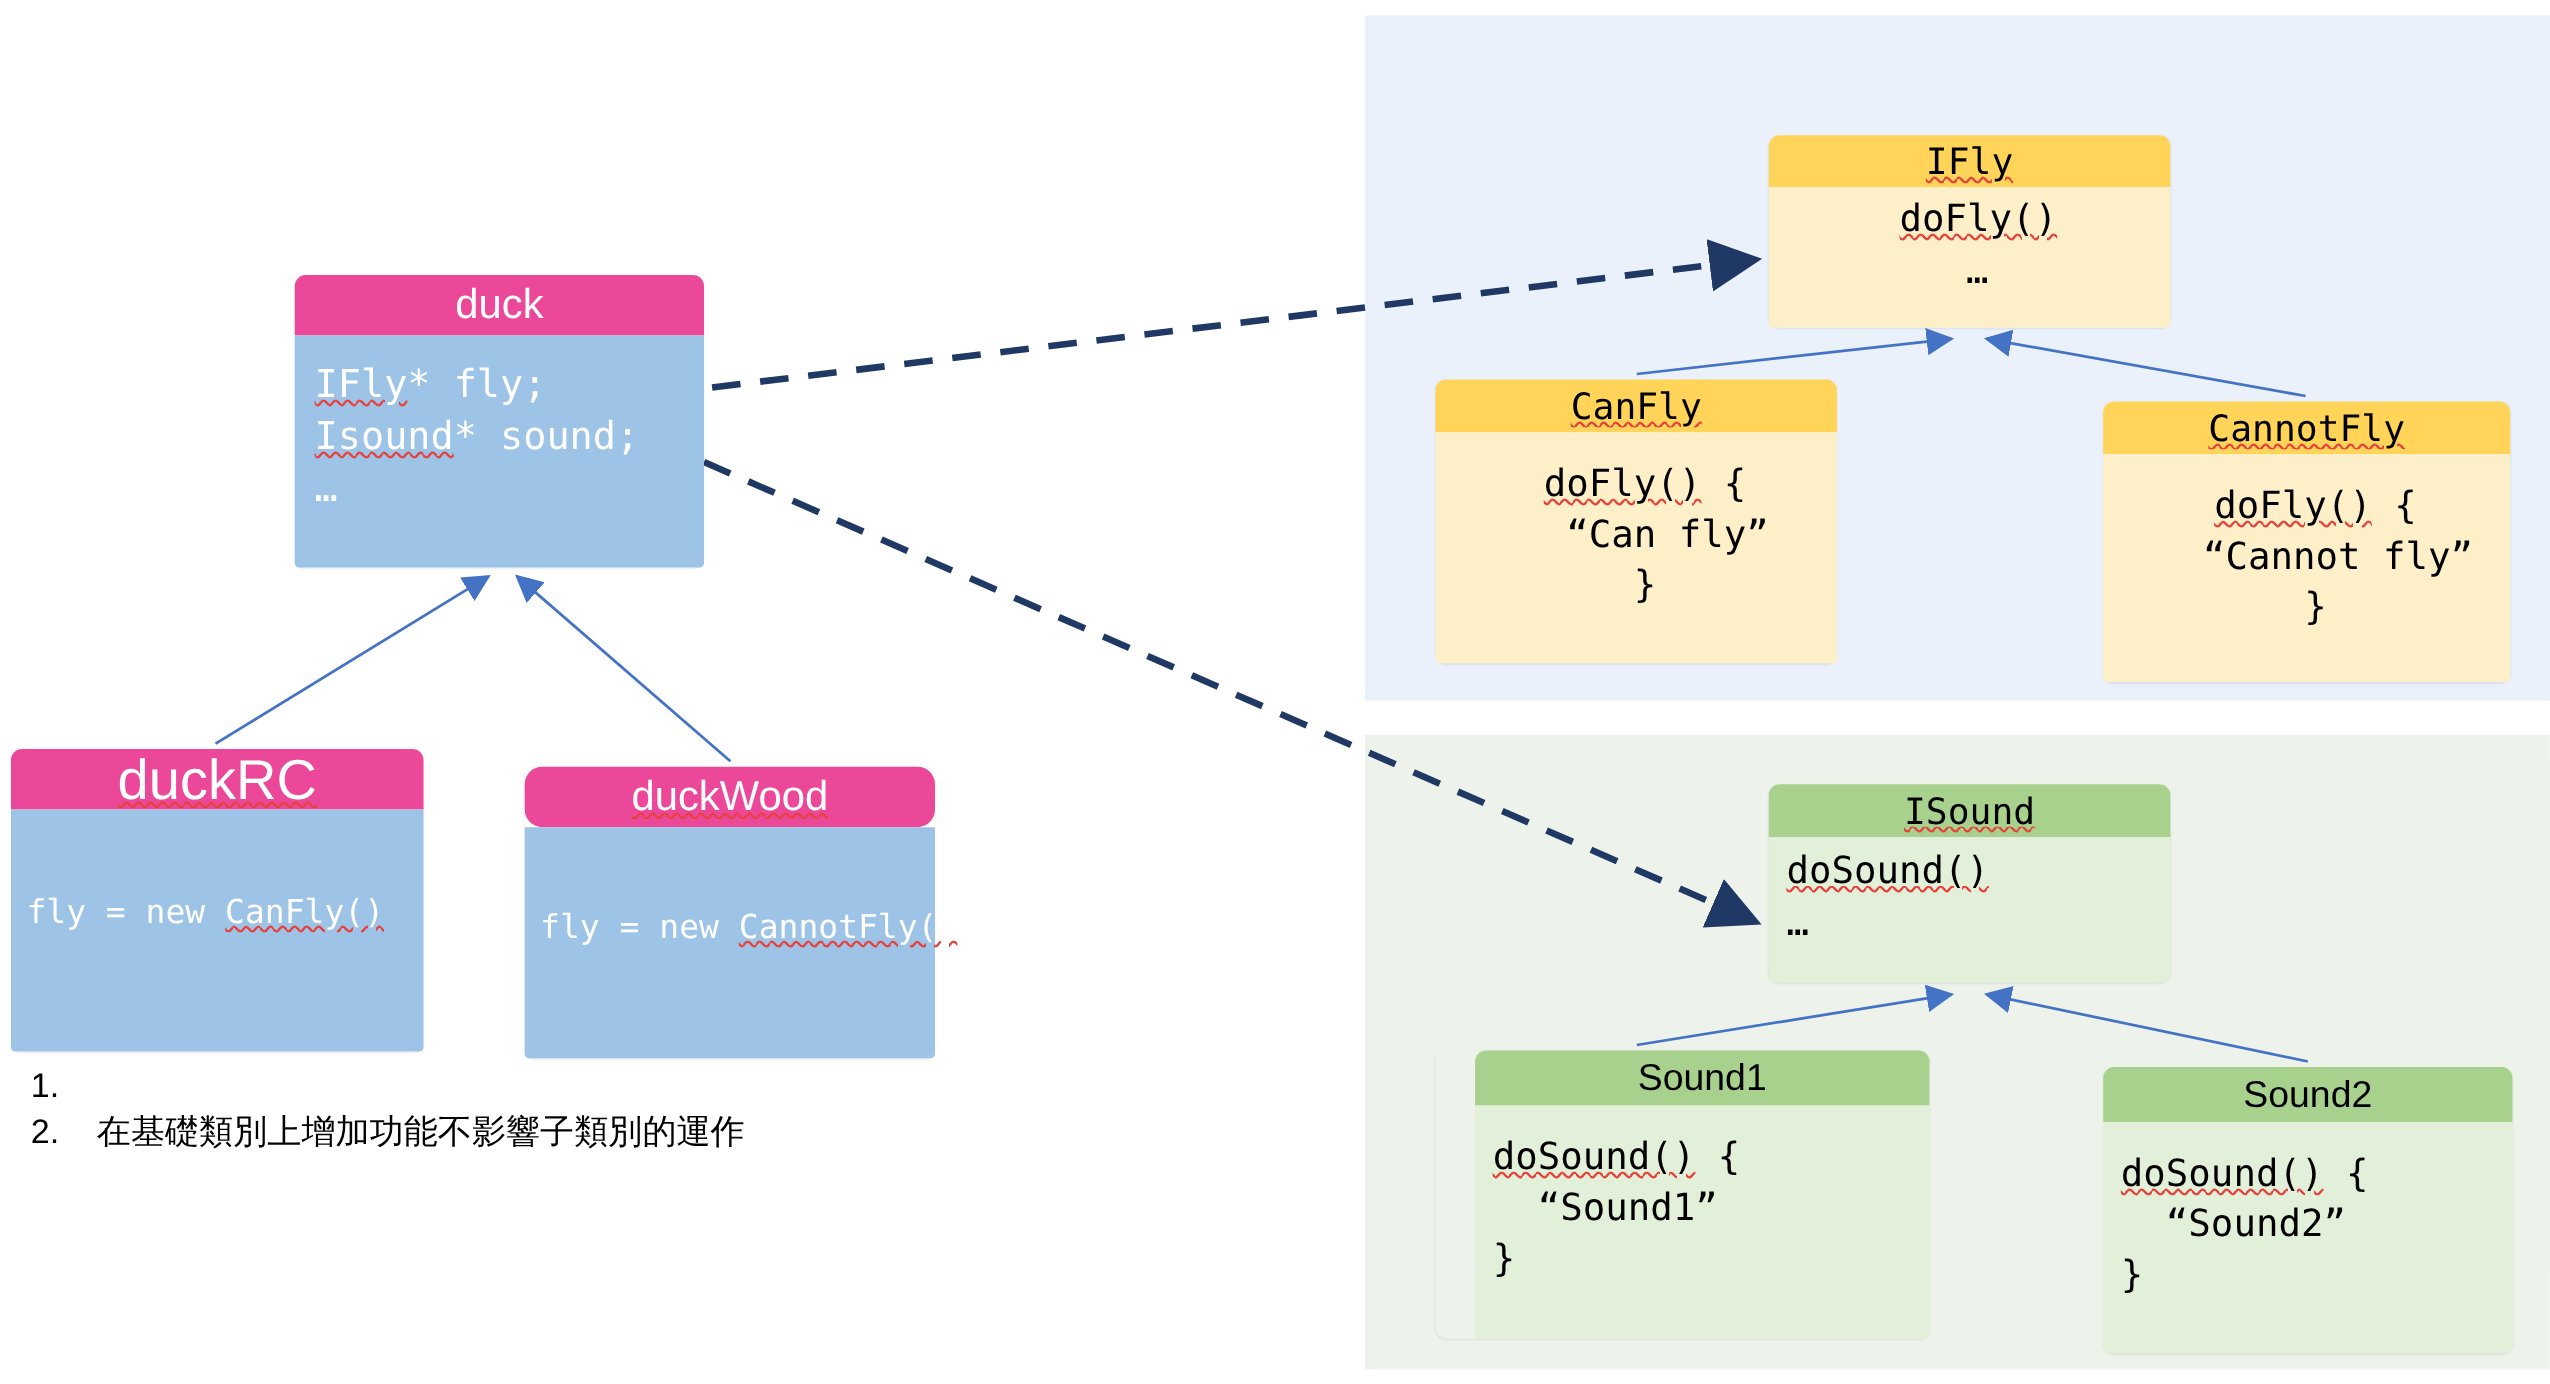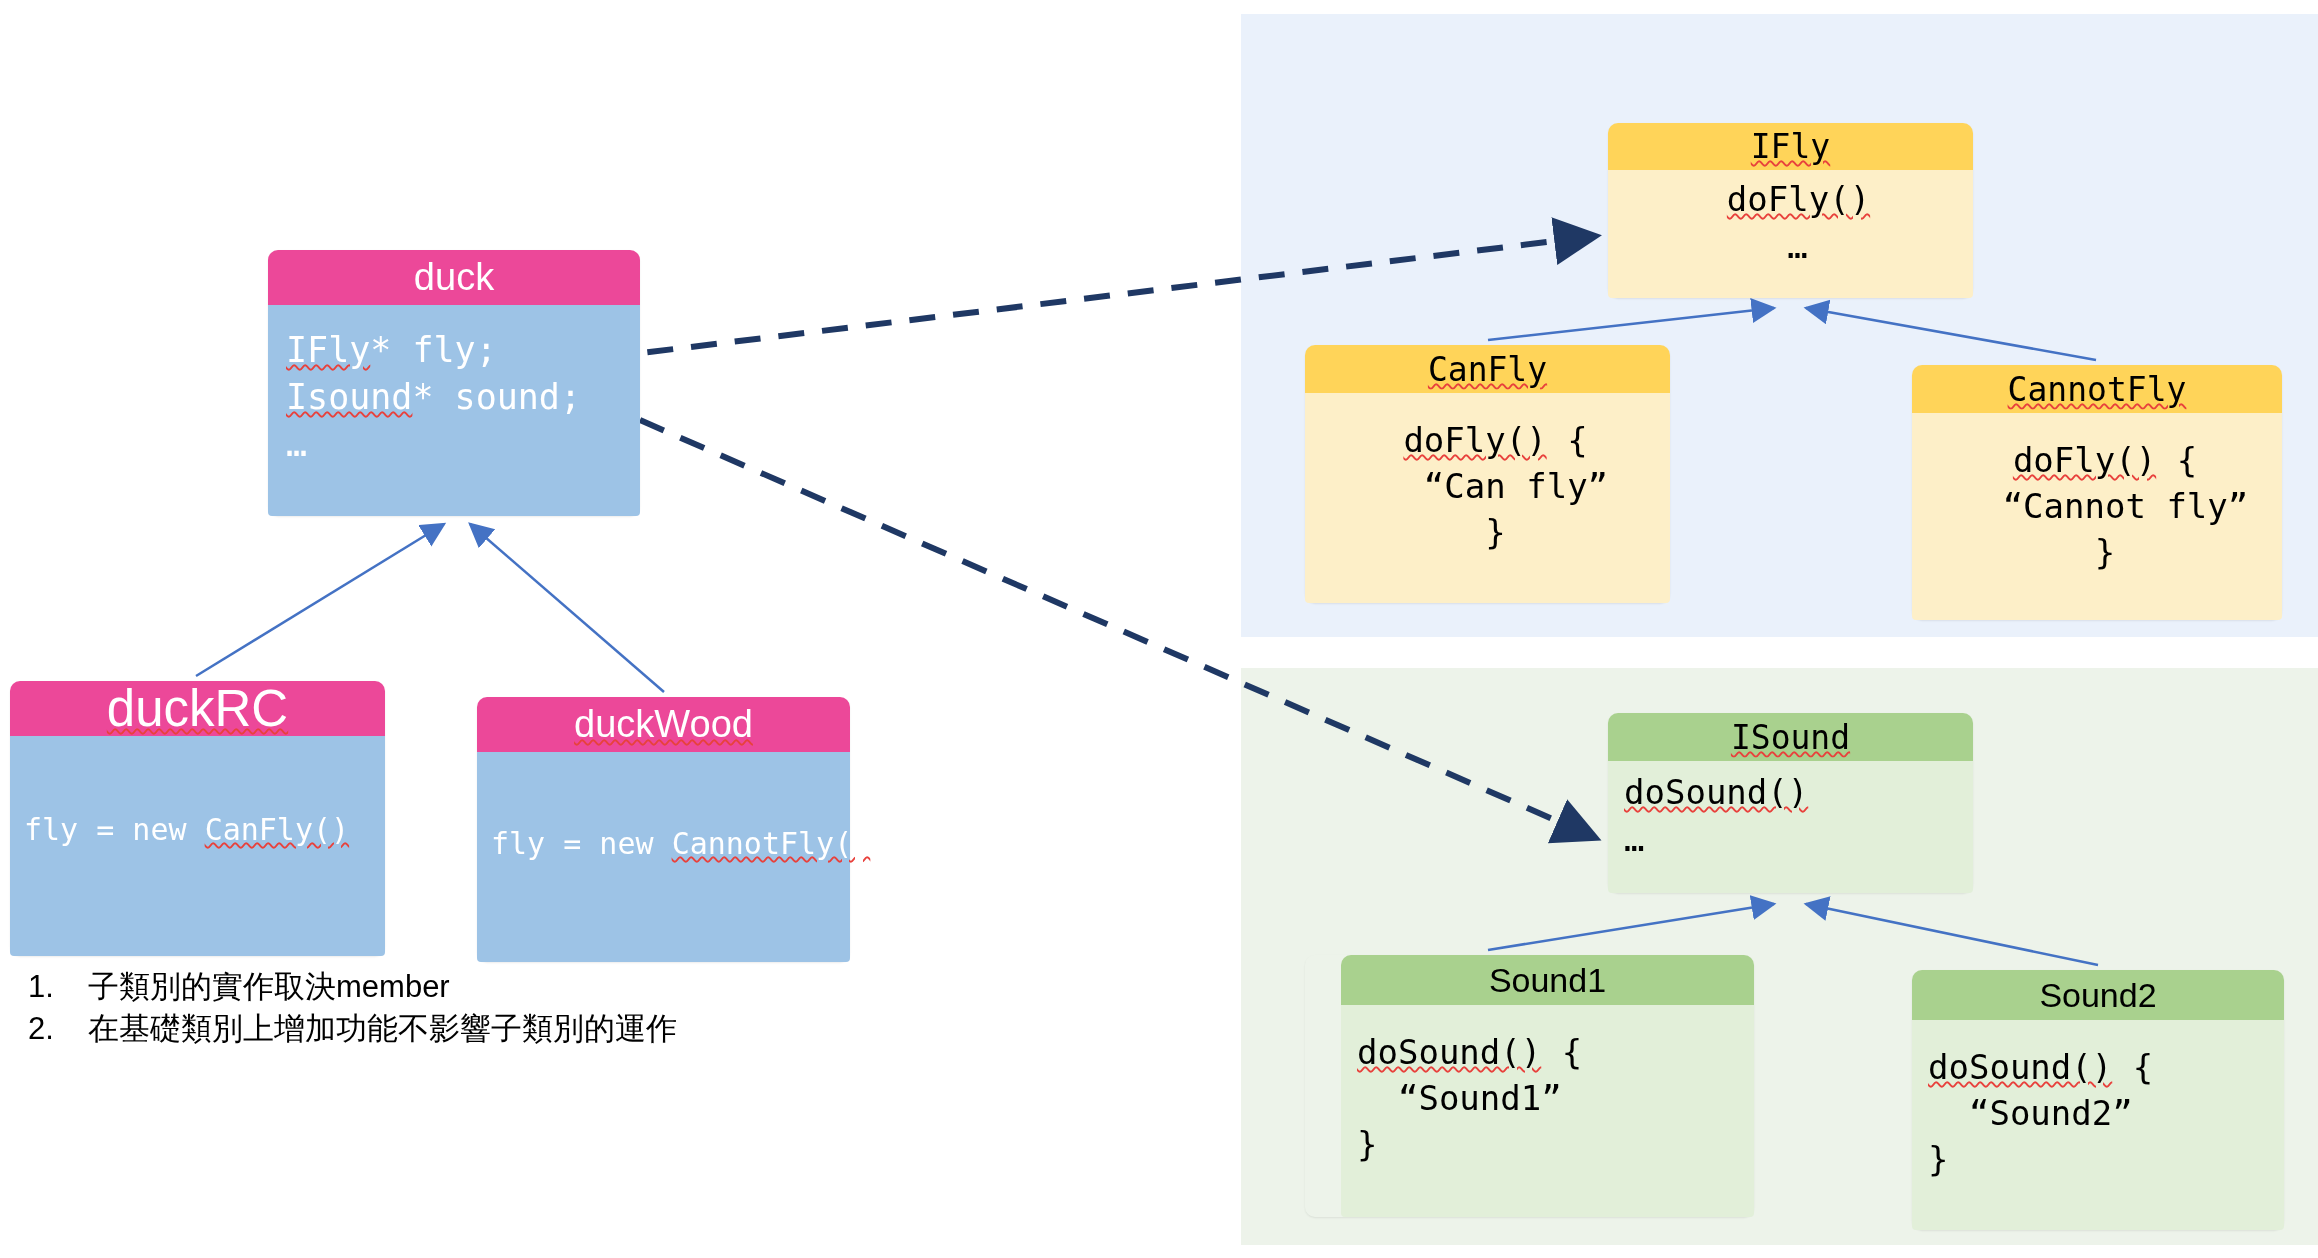--- a/index.html
+++ b/index.html
@@ -60,21 +60,21 @@
   #box-duck .hdr{height:55px;font-size:38px;font-family:"Liberation Sans",sans-serif;}
   #box-duck .body{height:211px;font-family:"DejaVu Sans Mono",monospace;font-size:35px;
                   line-height:47px;padding:22px 0 0 18px;box-sizing:border-box;}
 
   #box-duckrc{left:10px;top:681px;width:375px;height:275px;}
   #box-duckrc .hdr{height:55px;font-size:51px;}
   #box-duckrc .body{height:220px;font-family:"DejaVu Sans Mono",monospace;font-size:30px;
                     line-height:40px;padding:74px 0 0 14px;box-sizing:border-box;}
 
   #box-duckwood{left:477px;top:697px;width:373px;height:265px;}
-  #box-duckwood .hdr{height:55px;font-size:38px;}
+  #box-duckwood .hdr{height:55px;font-size:38px;border-radius:16px;}
   #box-duckwood .body{height:210px;font-family:"DejaVu Sans Mono",monospace;font-size:30px;
                       line-height:40px;padding:72px 0 0 14px;box-sizing:border-box;overflow:visible;}
 
   #box-ifly{left:1608px;top:123px;width:365px;height:175px;}
   #box-ifly .hdr{height:47px;font-family:"DejaVu Sans Mono",monospace;font-size:33px;}
   #box-ifly .body{height:128px;font-family:"DejaVu Sans Mono",monospace;font-size:34px;
                   line-height:47px;padding:6px 0 0 16px;box-sizing:border-box;}
 
   #box-canfly{left:1305px;top:345px;width:365px;height:258px;}
   #box-canfly .hdr{height:48px;font-family:"DejaVu Sans Mono",monospace;font-size:33px;}
@@ -210,21 +210,20 @@
   <div class="cls green" id="box-sound2">
     <div class="hdr">Sound2</div>
     <div class="body"><span class="sq">doSound()</span><span> {</span>
 <span>  “Sound2”</span>
 <span>}</span></div>
   </div>
 
   <div id="notes">
     <div class="note-row">
       <span class="note-num">1.</span>
-      <span class="note-txt">子類別的實作取決member</span>
     </div>
     <div class="note-row">
       <span class="note-num">2.</span>
       <span class="note-txt">在基礎類別上增加功能不影響子類別的運作</span>
     </div>
   </div>
 
 </div>
 
 </body></html>

